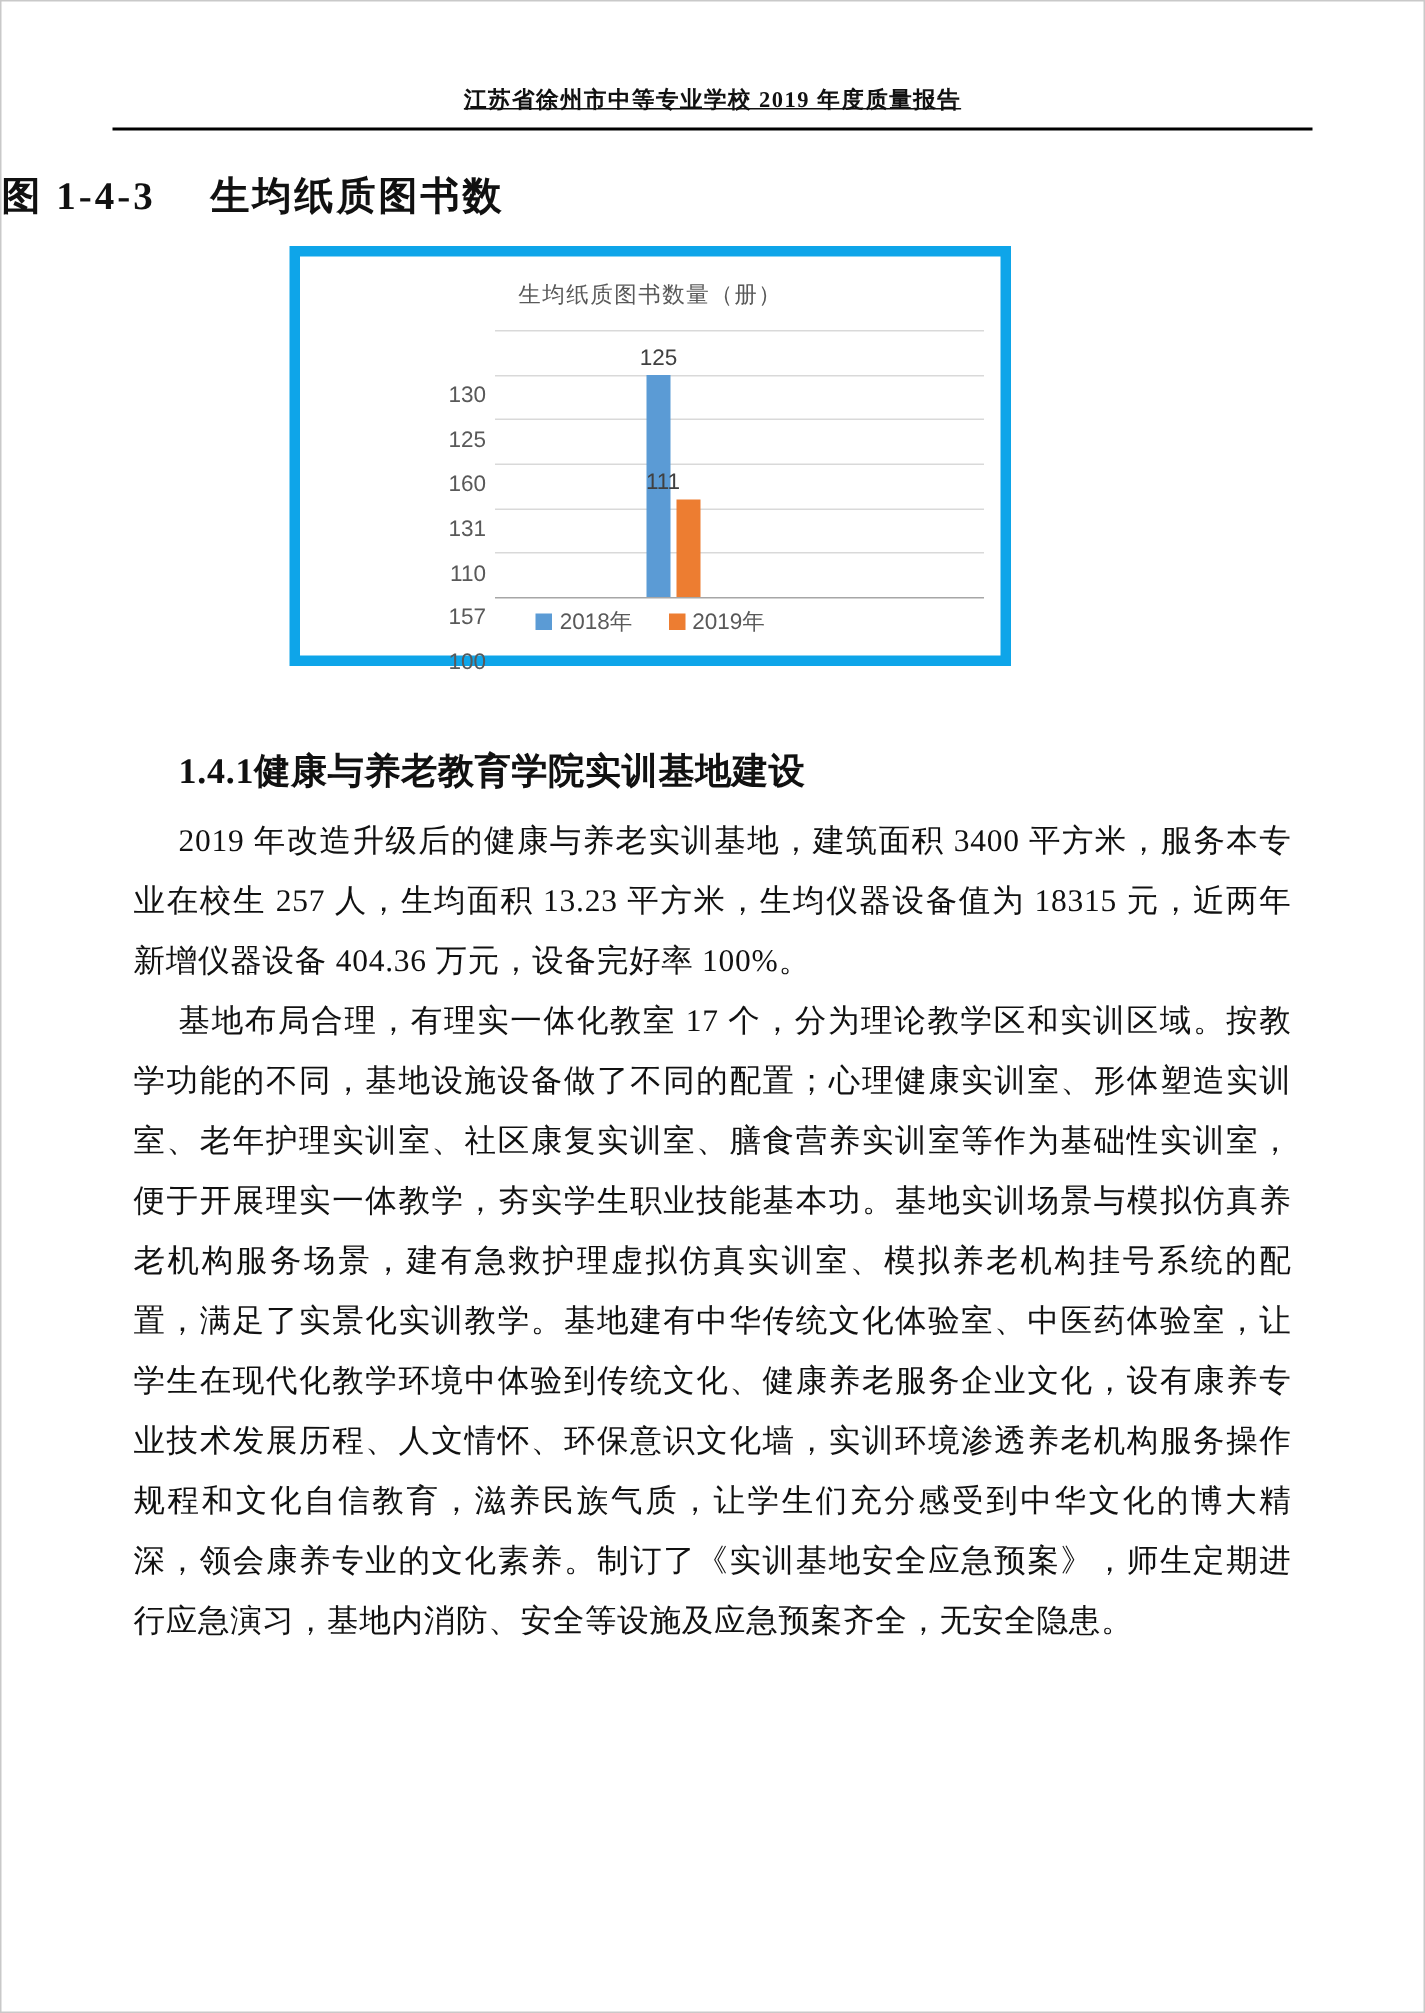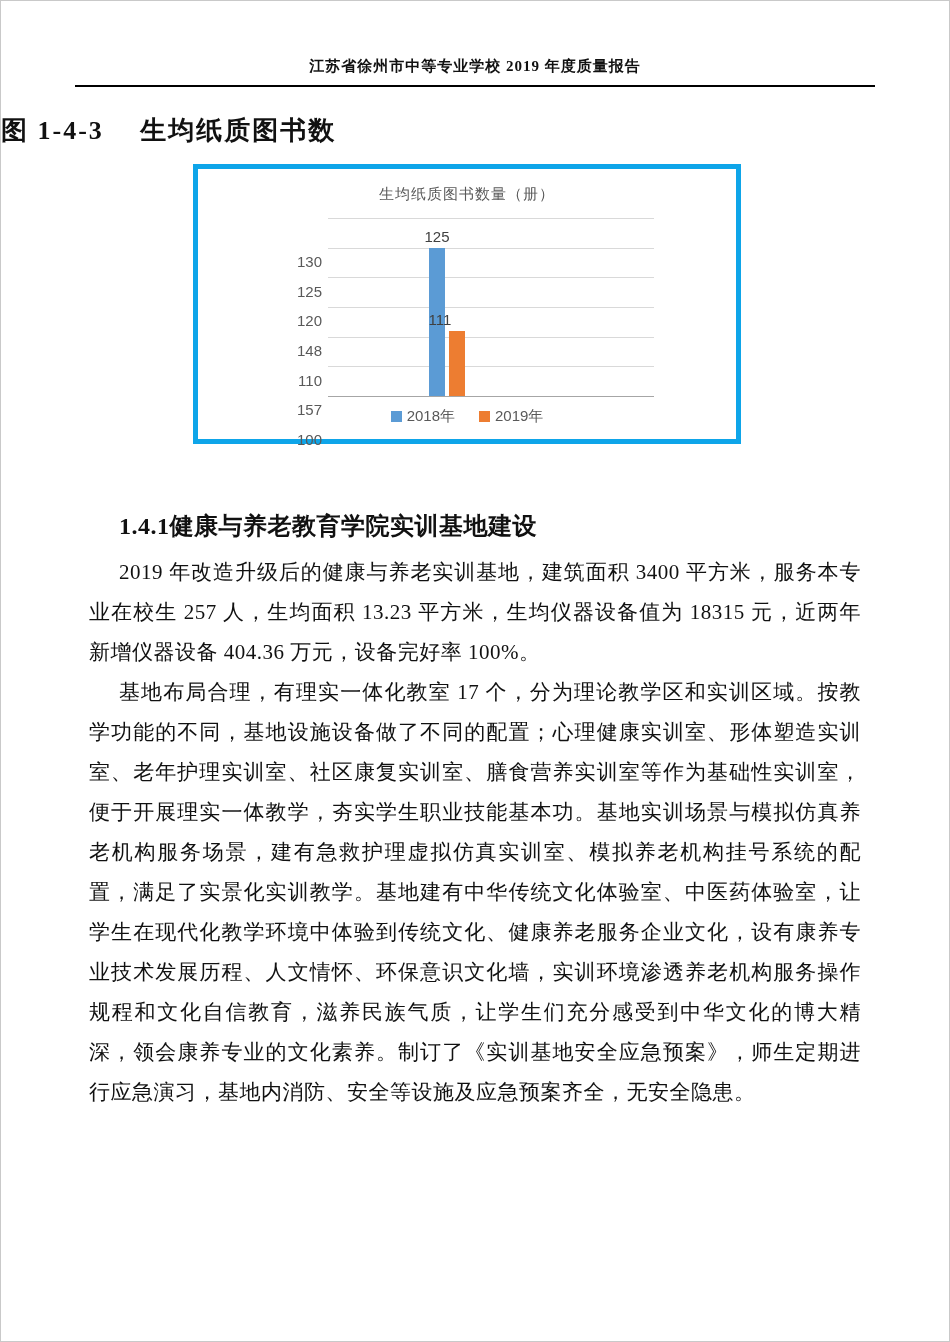--- a/index.html
+++ b/index.html
@@ -14,33 +14,34 @@
     color:#111;
     overflow:hidden;
   }
   
   .header{
     position:absolute;left:74px;right:74px;top:56px;
     text-align:center;
     font-size:15px;font-weight:bold;letter-spacing:1px;
     padding-bottom:9px;
     border-bottom:2.5px solid #000;
+    text-decoration:underline;
   }
   
   .figure-caption{
     position:absolute;left:0;right:0;top:112px;
     text-align:left;
     font-size:26px;font-weight:bold;letter-spacing:2px;
   }
   
   .chart-frame{
     position:absolute;left:192px;top:163px;
-    width:548px;height:280px;
+    width:481px;height:280px;
     background:#fff;
-    border:5px solid #0ea5e9;
+    border:7px solid #0ea5e9;
     box-sizing:border-box;
     font-family:"Liberation Sans","DejaVu Sans",sans-serif;
   }
   .chart-title{
     position:absolute;top:16px;left:0;width:100%;
     text-align:center;
     font-size:15px;color:#595959;letter-spacing:1px;
   }
   .plot-area{
     position:absolute;left:130px;top:49px;width:326px;height:178px;
@@ -65,21 +66,21 @@
   }
   .legend{
     position:absolute;bottom:13px;left:0;width:100%;
     display:flex;justify-content:center;align-items:center;gap:24px;
   }
   .legend-item{display:flex;align-items:center;gap:5px;}
   .legend-swatch{width:11px;height:11px;display:inline-block;}
   .legend-label{font-size:15px;color:#595959;}
   
   .content{
-    position:absolute;left:88px;right:88px;top:504px;
+    position:absolute;left:88px;right:88px;top:492px;
   }
   .section-heading{
     margin:5px 0 10px 30px;
     font-size:24px;font-weight:bold;letter-spacing:0.5px;
   }
   .content p{
     margin:0;
     font-size:21px;line-height:40px;
     text-align:justify;
     text-indent:30px;
@@ -101,22 +102,22 @@
     <span>江苏省徐州市中等专业学校 2019 年度质量报告</span>
   </div>
 
   <div class="figure-caption">图 1-4-3　 生均纸质图书数</div>
 
   <div class="chart-frame">
     <div class="chart-title">生均纸质图书数量（册）</div>
     <div class="y-labels">
         <div class="ytick" style="top: calc(0% - 9px); color: rgb(89, 89, 89);">130</div>
         <div class="ytick" style="top: calc(16.6667% - 9px); color: rgb(89, 89, 89);">125</div>
-        <div class="ytick" style="top: calc(33.3333% - 9px); color: rgb(89, 89, 89);">120</div>
-        <div class="ytick" style="top: calc(50% - 9px); color: rgb(89, 89, 89);">148</div>
+        <div class="ytick" style="top: calc(33.3333% - 9px); color: rgb(89, 89, 89);">160</div>
+        <div class="ytick" style="top: calc(50% - 9px); color: rgb(89, 89, 89);">131</div>
         <div class="ytick" style="top: calc(66.6667% - 9px); color: rgb(89, 89, 89);">110</div>
         <div class="ytick" style="top: calc(83.3333% - 9px); color: rgb(89, 89, 89);">157</div>
         <div class="ytick" style="top: calc(100% - 9px); color: rgb(89, 89, 89);">100</div>
       </div>
     <div class="plot-area">
         <div class="gridline" style="top: 0%; background: rgb(217, 217, 217);"></div>
         <div class="gridline" style="top: 16.6667%; background: rgb(217, 217, 217);"></div>
         <div class="gridline" style="top: 33.3333%; background: rgb(217, 217, 217);"></div>
         <div class="gridline" style="top: 50%; background: rgb(217, 217, 217);"></div>
         <div class="gridline" style="top: 66.6667%; background: rgb(217, 217, 217);"></div>

